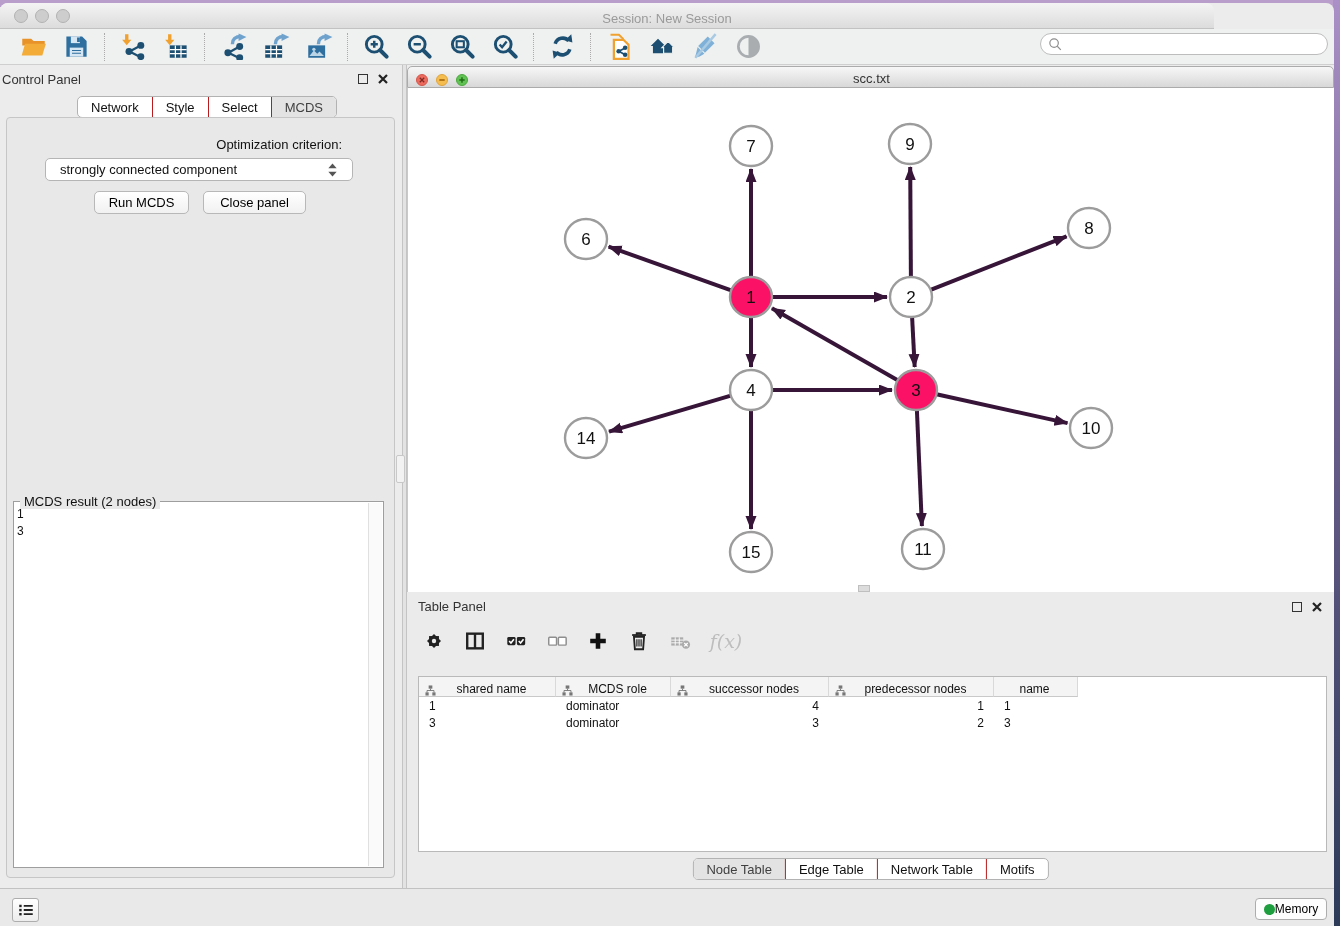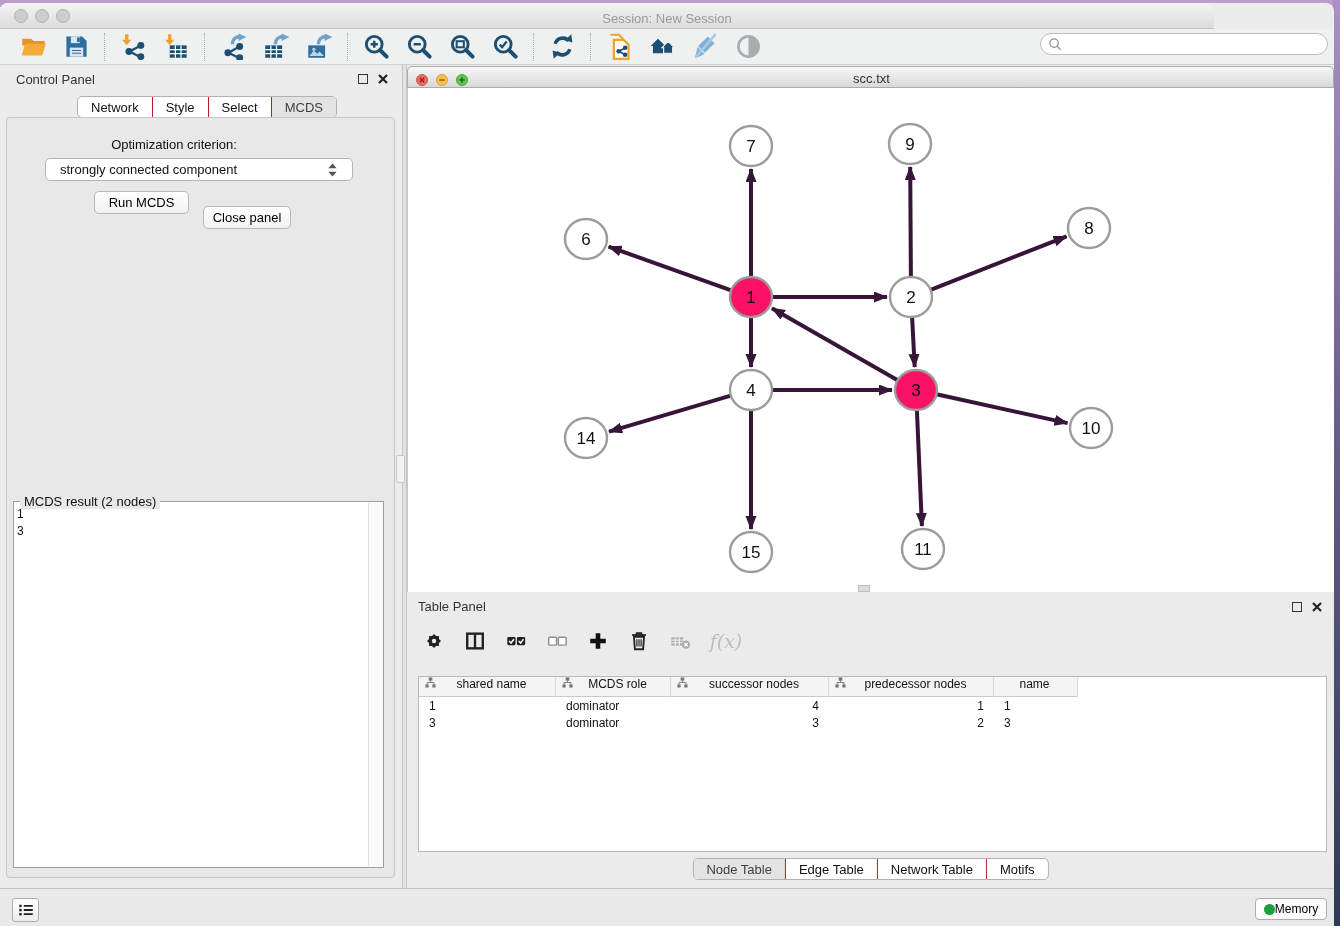--- a/index.html
+++ b/index.html
@@ -24,36 +24,36 @@
   .icn{display:inline-flex}
   .search-box{left:1040px;top:33px;width:288px;height:22px;background:#fff;border:1px solid #BDBDBD;
     border-radius:12px;display:flex;align-items:center;padding-left:6px;box-sizing:border-box}
   .search-box input{border:0;outline:none;flex:1;font-size:13px;background:transparent;font-family:"Liberation Sans",sans-serif}
   
   .panel-title{font-size:13px;color:#333}
   .win-float{width:8px;height:8px;border:1.5px solid #333;display:inline-block;background:transparent}
   .win-close{display:inline-flex;margin-left:10px}
   
   .cp-header{left:0;top:66px;width:402px;height:26px;display:flex;align-items:center}
-  .cp-header .panel-title{margin-left:16px;flex:1}
+  .cp-header .panel-title{margin-left:2px;flex:1}
   .cp-header .btns{margin-right:14px;display:flex;align-items:center}
   .segwrap{display:inline-flex;background:#fff;border:1px solid #B2B2B2;border-radius:5px;overflow:hidden}
   .seg{padding:2.5px 13px;font-size:13px;color:#111;border-left:1px solid #b91c1c;cursor:default;white-space:nowrap}
   .seg:first-child{border-left:0}
   .seg.sel{background:#E3E3E3;color:#404040}
   .cp-tabs{left:77px;top:96px}
   .cp-body{left:6px;top:117px;width:389px;height:761px;background:#E8E8E8;border:1px solid #C6C6C6;border-radius:4px;box-sizing:border-box}
-  .opt-label{left:6px;top:137px;width:336px;text-align:center;font-size:13px}
+  .opt-label{left:6px;top:137px;width:336px;text-align:right;font-size:13px}
   .criterion{left:45px;top:158px;width:308px;height:23px;background:#fff;border:1px solid #B5B5B5;border-radius:5px;
     display:flex;align-items:center;padding:0 14px;box-sizing:border-box;font-size:13px}
   .criterion .val{flex:1}
   .mac-btn{background:linear-gradient(#FFFFFF,#F1F1F1);border:1px solid #B8B8B8;border-radius:5px;
     font-size:13px;font-family:"Liberation Sans",sans-serif;height:23px;display:flex;align-items:center;justify-content:center}
   .btn-run{left:94px;top:191px;width:95px}
-  .btn-closep{left:203px;top:206px;width:88px}
+  .btn-closep{left:203px;top:191px;width:103px}
   .result-frame{left:13px;top:501px;width:371px;height:367px;border:1px solid #9E9E9E;background:#fff;box-sizing:border-box}
   .result-legend{left:20px;top:494px;background:#E8E8E8;padding:0 4px;font-size:13px}
   .result-lines{left:17px;top:506px;width:348px;font-size:12px;line-height:17px}
   .result-scroll{left:368px;top:503px;width:13px;height:363px;background:#FAFAFA;border-left:1px solid #E0E0E0}
   
   .v-split{left:402px;top:65px;width:5px;height:823px;background:#E3E3E3;border-left:1px solid #C4C4C4;border-right:1px solid #C4C4C4;box-sizing:border-box}
   .v-handle{left:396px;top:455px;width:7px;height:26px;background:#F2F2F2;border:1px solid #C8C8C8;border-radius:2px}
   .h-handle{left:858px;top:585px;width:12px;height:7px;background:#DCDCDC;border:1px solid #BFBFBF;box-sizing:border-box}
   
   .nw{left:407px;top:66px;width:927px;height:644px}
@@ -66,21 +66,21 @@
   .tp{left:407px;top:592px;width:927px;height:296px;background:#EBEBEB}
   .tp-header{position:absolute;left:0;top:7px;width:927px;display:flex;align-items:center}
   .tp-header .panel-title{margin-left:11px;flex:1}
   .tp-header .btns{margin-right:12px;display:flex;align-items:center}
   .tp-toolbar{position:absolute;left:14px;top:32px;height:34px;display:flex;align-items:center;gap:15px}
   .tp-tbtn{width:26px;height:26px;display:flex;align-items:center;justify-content:center;background:none;border:0;padding:0}
   .fx{font-family:"DejaVu Serif",serif;font-style:italic;font-size:19px;color:#BDBDBD}
   .tp-table{position:absolute;left:11px;top:84px;width:909px;height:176px;background:#fff;border:1px solid #B9B9B9;box-sizing:border-box;overflow:hidden}
   .th-row{display:flex;height:20px}
   .th{background:#F4F4F4;border-right:1px solid #D9D9D9;border-bottom:1px solid #C9C9C9;
-    display:flex;align-items:flex-start;font-size:12px;box-sizing:border-box;padding-left:6px}
+    display:flex;align-items:flex-end;font-size:12px;box-sizing:border-box;padding-left:6px}
   .th .lbl{flex:1;text-align:center;padding-right:8px}
   .td-row{display:flex;height:17px;align-items:center}
   .td{font-size:12px;box-sizing:border-box;white-space:nowrap;overflow:hidden}
   .tp-tabs{position:absolute;left:50%;top:266px;transform:translateX(-50%)}
   
   .statusbar{left:0;top:888px;width:1334px;height:38px;background:#E9E9E9;border-top:1px solid #C2C2C2;box-sizing:border-box}
   .list-btn{position:absolute;left:12px;top:9px;width:27px;height:24px;background:linear-gradient(#FFF,#EDEDED);
     border:1px solid #ADADAD;border-radius:3px;display:flex;align-items:center;justify-content:center;padding:0}
   .memory-btn{position:absolute;left:1255px;top:9px;width:72px;height:22px;background:#FDFDFD;border:1px solid #ADADAD;
     border-radius:4px;display:flex;align-items:center;justify-content:center;font-size:12px;

